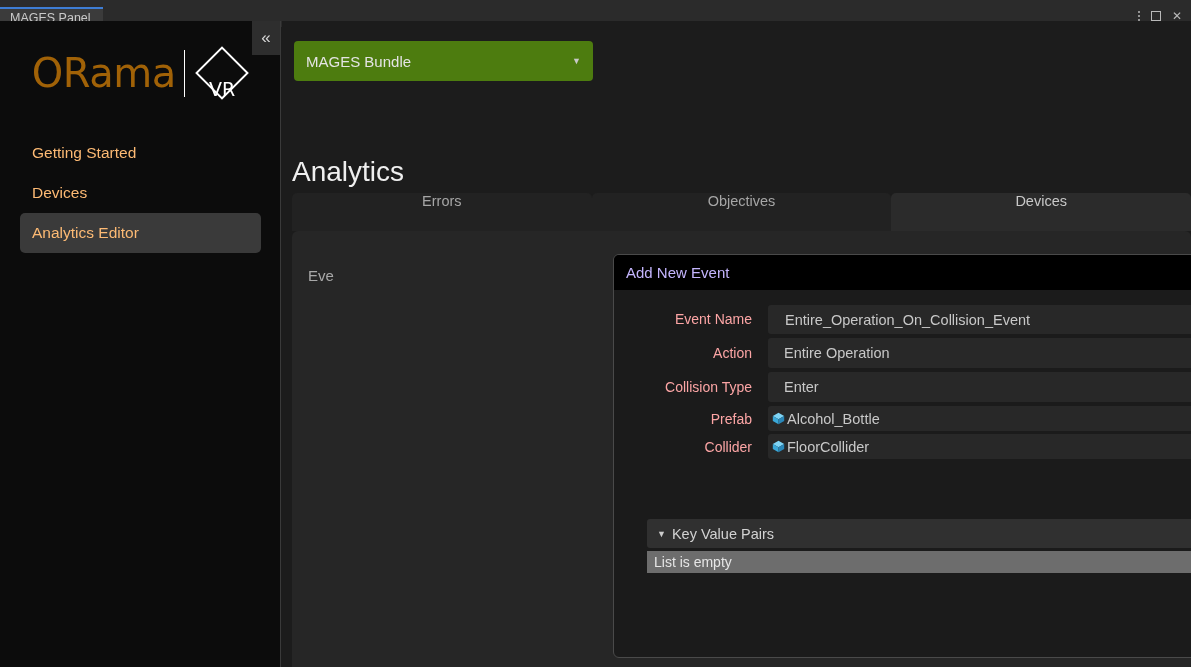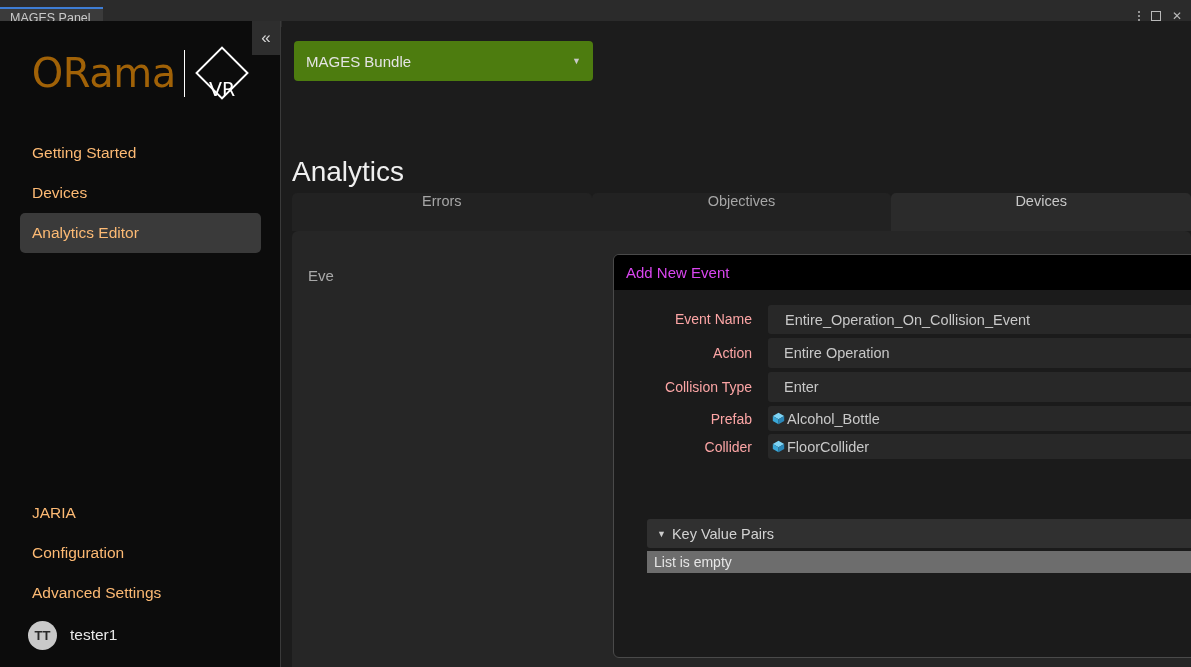--- a/index.html
+++ b/index.html
@@ -122,21 +122,21 @@
   
   .modal {
     position: absolute; left: 331px; top: 233px; width: 808px; height: 404px;
     background: #1b1b1b; border: 1px solid #4a4a4a; border-radius: 6px;
     overflow: hidden;
   }
   .modal-head {
     height: 35px; background: #000000;
     display: flex; align-items: center; padding: 0 12px 0 12px;
   }
-  .modal-title { color: #d946ef; font-size: 15px; }
+  .modal-title { color: #c4b5fd; font-size: 15px; }
   .modal-body { position: relative; padding: 14px 12px 0 12px; }
 
   .frow { display: flex; align-items: center; margin-bottom: 4px; }
   .frow .lbl {
     width: 142px; text-align: right; padding-right: 16px;
     color: #fca5a5; font-size: 14px;
   }
   .fld {
     flex: 1; height: 28px; background: #282828; border-radius: 3px;
     display: flex; align-items: center; padding: 0 8px 0 14px;
@@ -205,35 +205,20 @@
         <span>Getting Started</span>
       </div>
       <div class="nav-item">
         <span>Devices</span>
       </div>
       <div class="nav-item active">
         <span>Analytics Editor</span>
       </div>
     </div>
 
-    <div class="nav-bottom">
-      <div class="nav-item">
-        <span>JARIA</span>
-      </div>
-      <div class="nav-item">
-        <span>Configuration</span>
-      </div>
-      <div class="nav-item">
-        <span>Advanced Settings</span>
-      </div>
-      <div class="user-row">
-        <div class="avatar">TT</div>
-        <div class="user-name">tester1</div>
-      </div>
-    </div>
   </div>
 
   <div class="main">
 
     <div class="bundle-dd">
       <span>MAGES Bundle</span>
       <span class="caret">▼</span>
     </div>
 
     <div class="section-title">Analytics</div>

